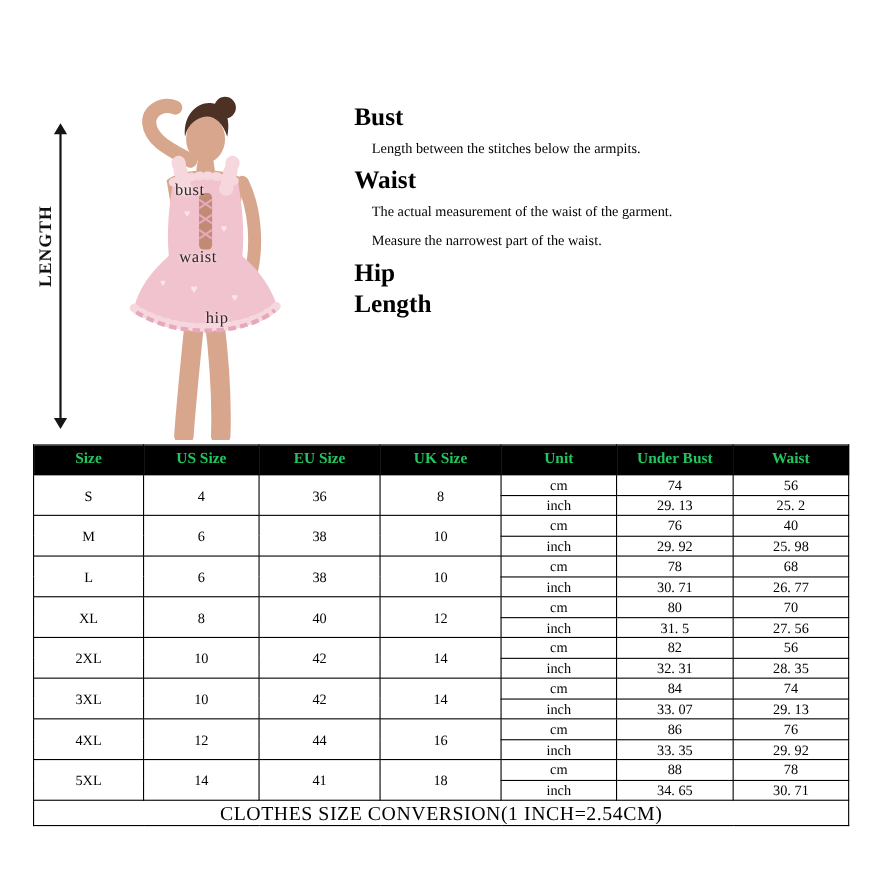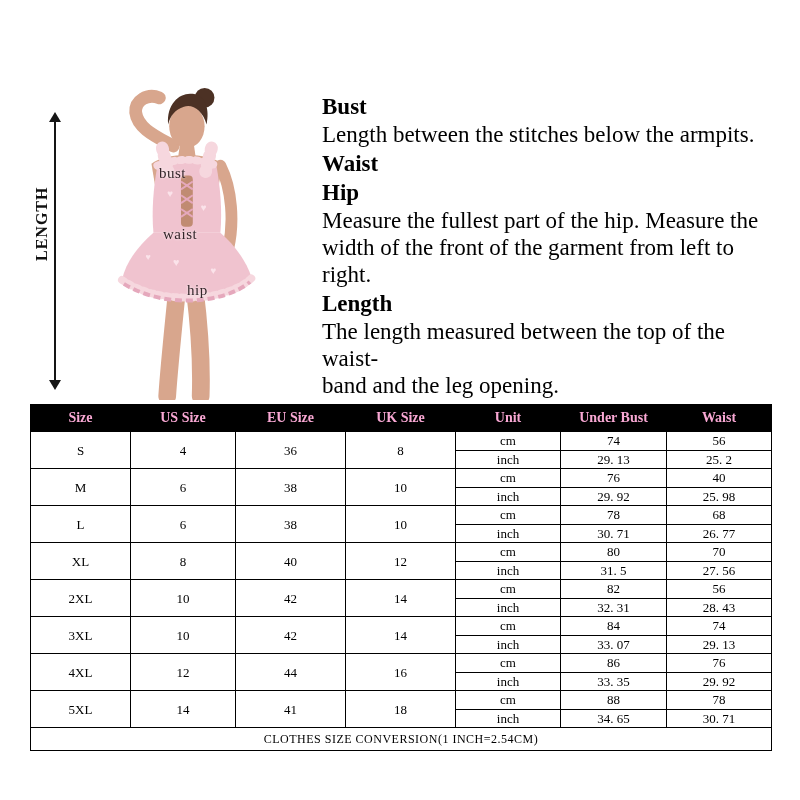--- a/index.html
+++ b/index.html
@@ -26,35 +26,35 @@
   .arrow-head.down{bottom:0;border-left:6px solid transparent;border-right:6px solid transparent;border-top:10px solid #151515;}
   .length-label{
     position:absolute;left:-24px;top:104px;width:72px;text-align:center;
     transform:rotate(-90deg);transform-origin:center;
     font-size:16px;font-weight:600;letter-spacing:1px;color:#111;
   }
 
   
   .definitions{position:absolute;left:322px;top:92px;width:460px;}
   .definition-term{font-size:23px;font-weight:bold;line-height:29px;margin:0;}
-  .definition-text{font-size:23px;line-height:27px;margin:0 0 1px;white-space:pre-line;}
+  .definition-text{font-size:13px;line-height:27px;margin:0 16px 1px;white-space:pre-line;}
 
   
   .table-wrap{position:absolute;left:30px;top:404px;width:741px;}
   table.size-table{width:100%;border-collapse:collapse;table-layout:fixed;
     font-family:"Liberation Serif","DejaVu Serif",serif;}
   .size-table th{
-    background:#000;color:#f9a8d4;font-weight:bold;font-size:14px;
+    background:#000;color:#22c55e;font-weight:bold;font-size:14px;
     border:1px solid #000;padding:4px 2px;height:18px;
   }
   .size-table td{
     border:1px solid #000;text-align:center;font-size:13px;
     padding:0 2px;height:17.5px;line-height:17px;
   }
-  .size-table td.footer-cell{font-size:12px;height:22px;line-height:22px;letter-spacing:.5px;font-family:Liberation Serif, serif;}
+  .size-table td.footer-cell{font-size:18px;height:22px;line-height:22px;letter-spacing:.5px;font-family:Liberation Serif, serif;}
 </style>
 </head>
 <body>
 
 <div class="page">
 
   <div class="length-indicator">
     <span class="length-label">LENGTH</span>
     <div class="length-line"></div>
     <div class="arrow-head up"></div>
@@ -106,26 +106,24 @@
     </svg>
     <span class="figure-label bust-label">bust</span>
     <span class="figure-label waist-label">waist</span>
     <span class="figure-label hip-label">hip</span>
   </div>
 
   <div class="definitions">
     <h3 class="definition-term">Bust</h3>
     <p class="definition-text">Length between the stitches below the armpits.</p>
     <h3 class="definition-term">Waist</h3>
+    <p class="definition-text">The actual measurement of the waist of the garment.
+Measure the narrowest part of the waist.</p>
     <h3 class="definition-term">Hip</h3>
-    <p class="definition-text">Measure the fullest part of the  hip. Measure the
-width of the front of the garment from left to right.</p>
     <h3 class="definition-term">Length</h3>
-    <p class="definition-text">The length measured between the top of the waist-
-band and the leg opening.</p>
   </div>
 
   <div class="table-wrap">
     <table class="size-table">
       <colgroup>
         <col style="width:100px">
           <col style="width:105px">
           <col style="width:110px">
         <col style="width:110px">
           <col style="width:105px">
@@ -210,21 +208,21 @@
           <td rowspan="2">10</td>
           <td rowspan="2">42</td>
           <td rowspan="2">14</td>
           <td>cm</td>
           <td>82</td>
           <td>56</td>
         </tr>
         <tr>
           <td>inch</td>
           <td>32. 31</td>
-          <td>28. 43</td>
+          <td>28. 35</td>
         </tr>
 
         <tr>
           <td rowspan="2">3XL</td>
           <td rowspan="2">10</td>
           <td rowspan="2">42</td>
           <td rowspan="2">14</td>
           <td>cm</td>
           <td>84</td>
           <td>74</td>

